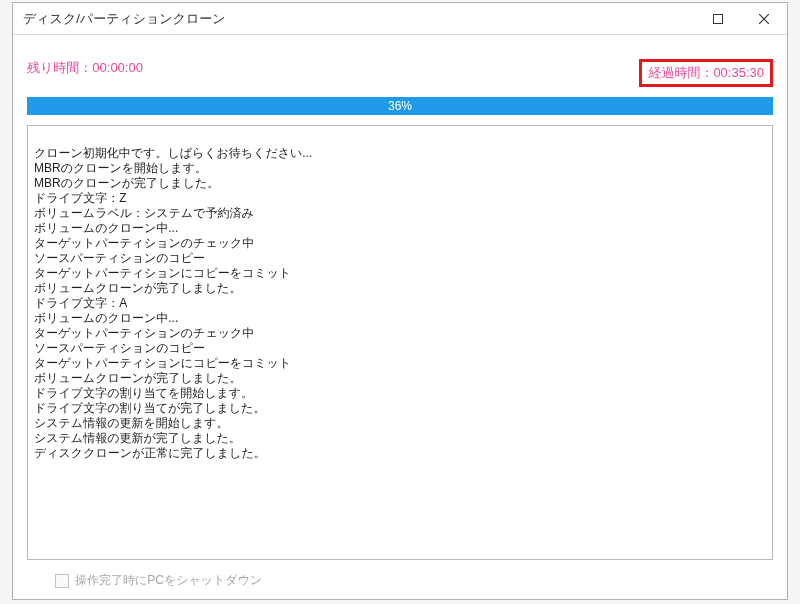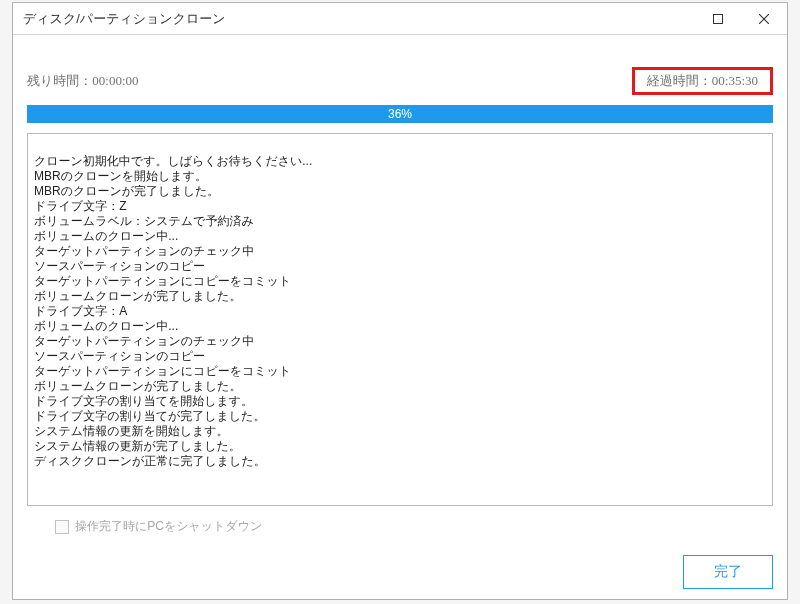--- a/index.html
+++ b/index.html
@@ -16,21 +16,20 @@
   .window {
     position: absolute;
     left: 12px;
     top: 2px;
     width: 776px;
     height: 598px;
     background: #ffffff;
     border: 1px solid #b0b0b0;
     display: flex;
     flex-direction: column;
-    gap: 18px;
   }
   .titlebar {
     height: 32px;
     display: flex;
     align-items: center;
     padding: 0 0 0 10px;
     border-bottom: 1px solid #d8d8d8;
   }
   .titlebar-title {
     flex: 1;
@@ -52,27 +51,27 @@
     flex: 1;
     display: flex;
     flex-direction: column;
   }
   .time-row {
     display: flex;
     justify-content: space-between;
     align-items: center;
     margin-bottom: 10px;
     font-size: 13px;
-    color: #737373;
-    font-family: Liberation Serif, serif;
+    color: #ec4899;
   }
   .time-left { }
   .time-right {
     border: 3px solid #e11b1b;
-    padding: 2px 12px;
+    padding: 2px 6px;
+    margin-top: 10px;
   }
   .progressbar {
     width: 100%;
     height: 18px;
     background: #e8e8e8;
     position: relative;
     margin-bottom: 10px;
   }
   .progressbar-fill {
     position: absolute;
@@ -207,20 +206,15 @@
 システム情報の更新が完了しました。
 ディスククローンが正常に完了しました。</div>
 
     <div class="bottom-row">
       <div class="checkbox-wrap">
         <div class="checkbox-box"></div>
         <span>操作完了時にPCをシャットダウン</span>
       </div>
     </div>
 
-    <div class="button-row">
-      <div class="done-btn">
-        <span>完了</span>
-      </div>
-    </div>
 
   </div>
 </div>
 
 </body></html>

